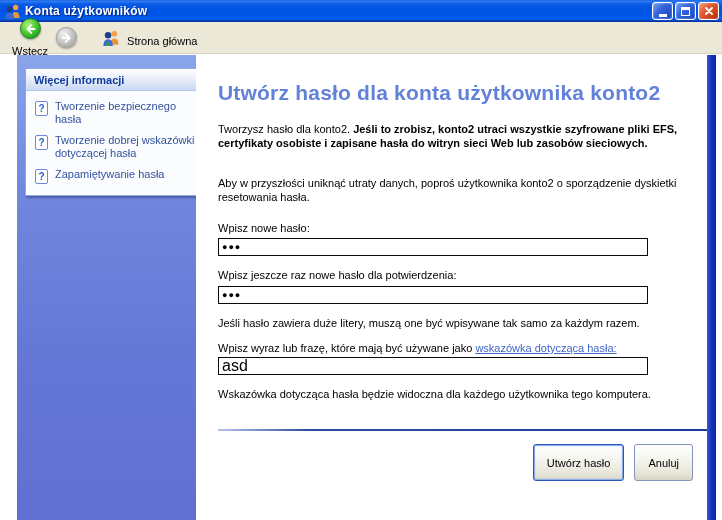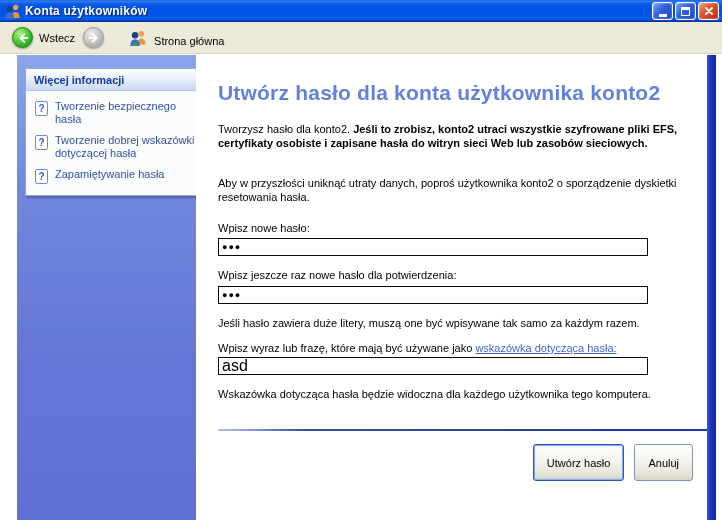--- a/index.html
+++ b/index.html
@@ -34,21 +34,21 @@
   }
   .glyph-min { width:8px; height:3px; background:#fff; margin-top:8px; }
   .glyph-max { width:9px; height:9px; border:1px solid #fff; border-top-width:3px; }
 
   
   .toolbar {
     position:absolute; top:22px; left:0; right:0; height:32px;
     background:#ece9d8; display:flex; align-items:center; padding-left:8px;
     border-bottom:1px solid #d8d4c4;
   }
-  .nav-btn { display:flex; align-items:center; gap:6px; cursor:pointer; padding:2px 4px; }
+  .nav-btn { display:flex; align-items:center; gap:6px; cursor:pointer; padding:2px 4px;flex-direction:column; }
   .nav-circle {
     width:21px; height:21px; border-radius:50%; flex:0 0 auto;
     display:flex; align-items:center; justify-content:center;
     box-shadow:0 1px 2px rgba(0,0,0,.35);
   }
   .nav-circle.back { background:radial-gradient(circle at 35% 30%,#aef07e 0%,#4ecb33 45%,#1f9e1f 80%,#0f7a10 100%); border:1px solid #1c7a1c; }
   .nav-circle.fwd  { background:radial-gradient(circle at 35% 30%,#f0f0f0 0%,#c4c4c4 50%,#9a9a9a 100%); border:1px solid #9a9a9a; }
   .nav-label { font-size:11px; color:#000; }
   .home-group { display:flex; align-items:flex-end; gap:6px; margin-left:16px; cursor:pointer; padding:2px 4px; }
   .users-icon-sm { width:20px; height:18px; }

